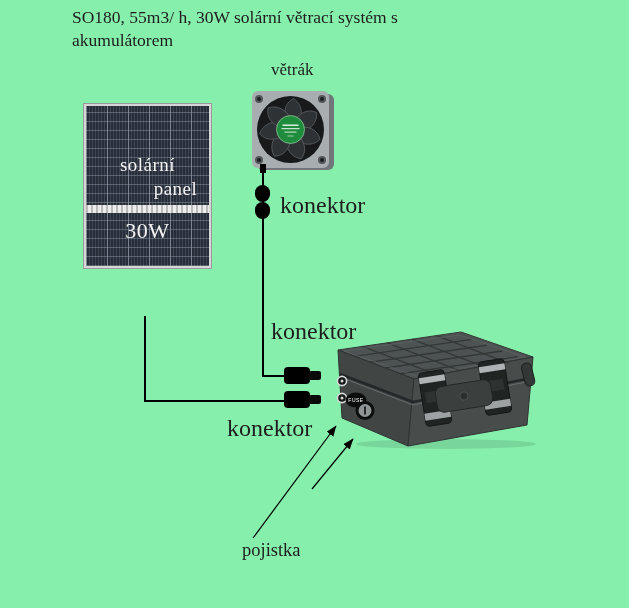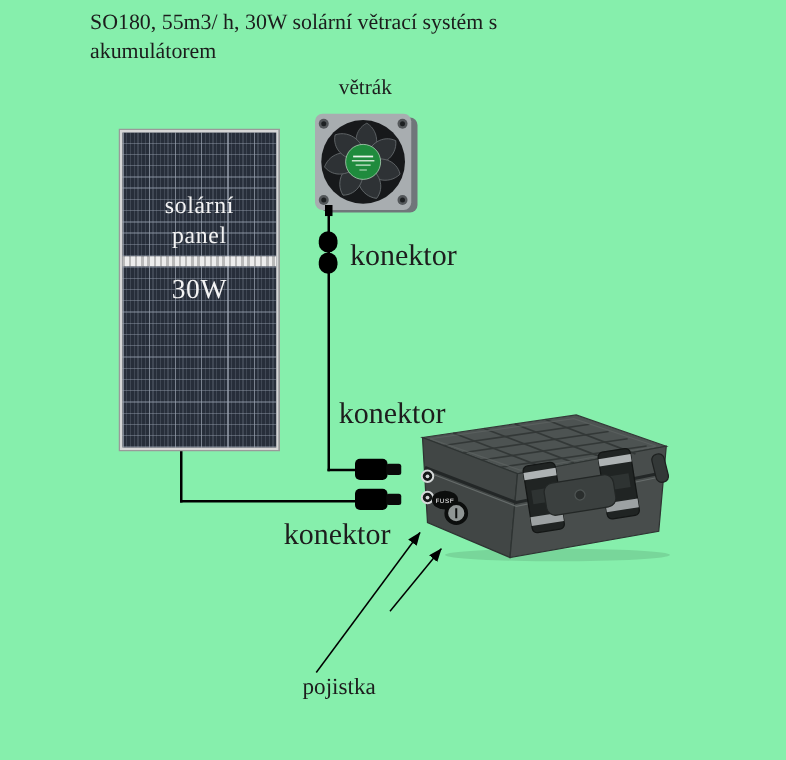--- a/index.html
+++ b/index.html
@@ -35,32 +35,32 @@
   
   .plug-body{width:26px;height:17px;background:#000;border-radius:4px;}
   .plug-tip{width:12px;height:9px;background:#0a0a0a;border-radius:2px;}
   .plug1-body{left:284px;top:367px;}
   .plug1-tip{left:309px;top:371px;}
   .plug2-body{left:284px;top:391px;}
   .plug2-tip{left:309px;top:395px;}
 
   
   .panel{
-    left:96px;top:104px;width:127px;height:256px;box-sizing:border-box;
+    left:84px;top:104px;width:127px;height:164px;box-sizing:border-box;
     border:2px solid #d6d6d6;outline:1px solid #9a9a9a;
     background-color:#272e3a;
     background-image:
       repeating-linear-gradient(90deg, rgba(150,160,175,.22) 0 1px, transparent 1px 3px),
       repeating-linear-gradient(0deg, rgba(160,170,185,.40) 0 1px, transparent 1px 9px),
       repeating-linear-gradient(90deg, rgba(190,198,210,.50) 0 1px, transparent 1px 21px);
   }
   .panel-text{position:absolute;left:0;width:100%;text-align:center;color:#f3f3f3;
     font-size:19px;letter-spacing:.5px;}
   .panel-line1{top:48px;}
-  .panel-line2{top:72px;}
+  .panel-line2{top:72px;padding-left:28px;}
   .panel-strip{position:absolute;left:0;top:99px;width:100%;height:8px;
     background:repeating-linear-gradient(90deg,#b9b9b9 0 2px,#ececec 2px 5px);}
   .panel-power{top:112px;font-size:22px;}
 
   svg{display:block;}
   .fan-svg{left:250px;top:90px;}
   .case-svg{left:328px;top:328px;}
   .arrow-svg{left:0;top:0;pointer-events:none;}
 </style>
 </head>

